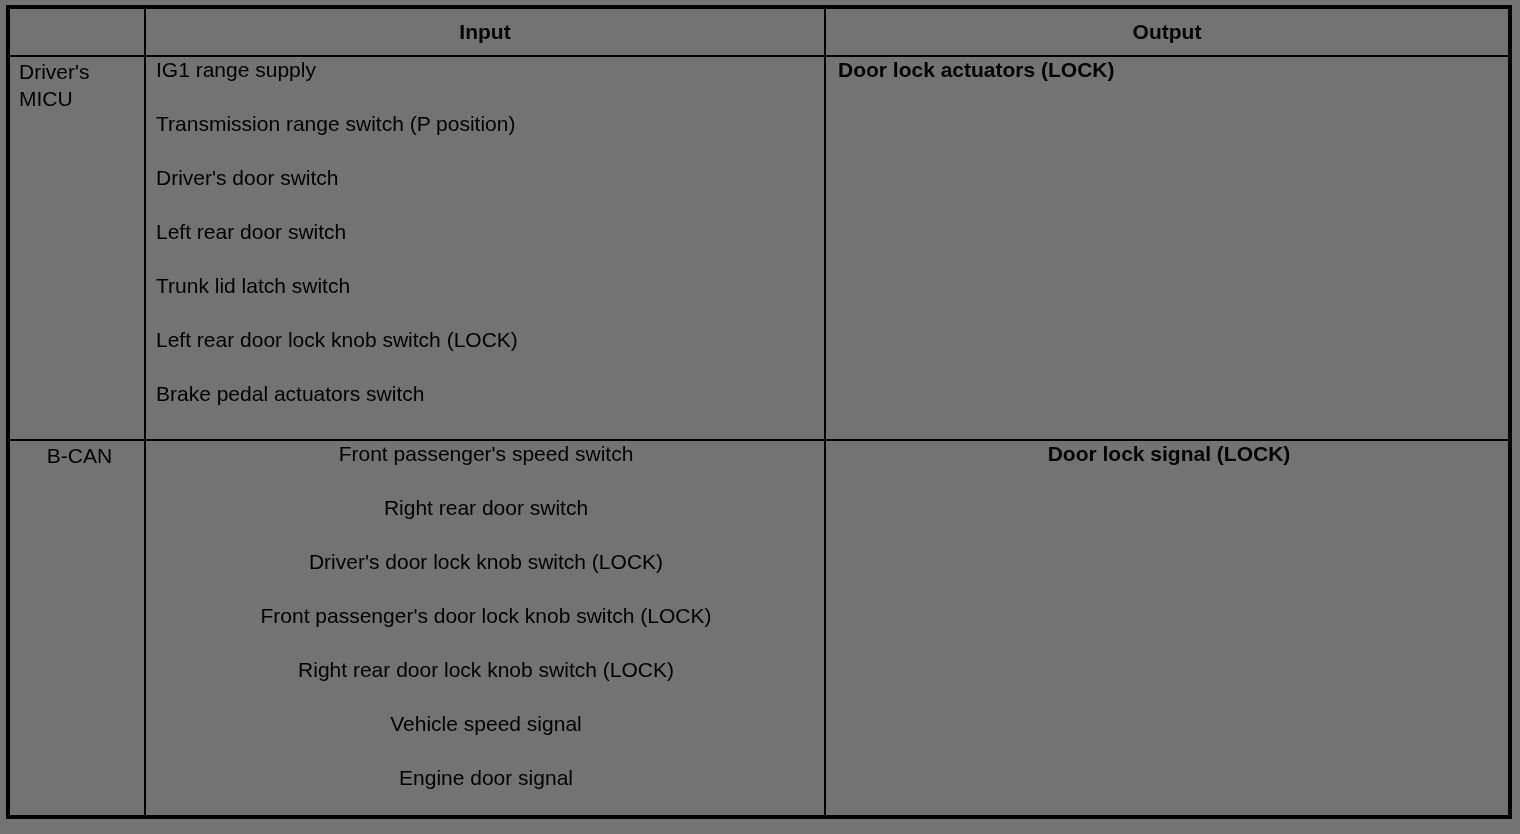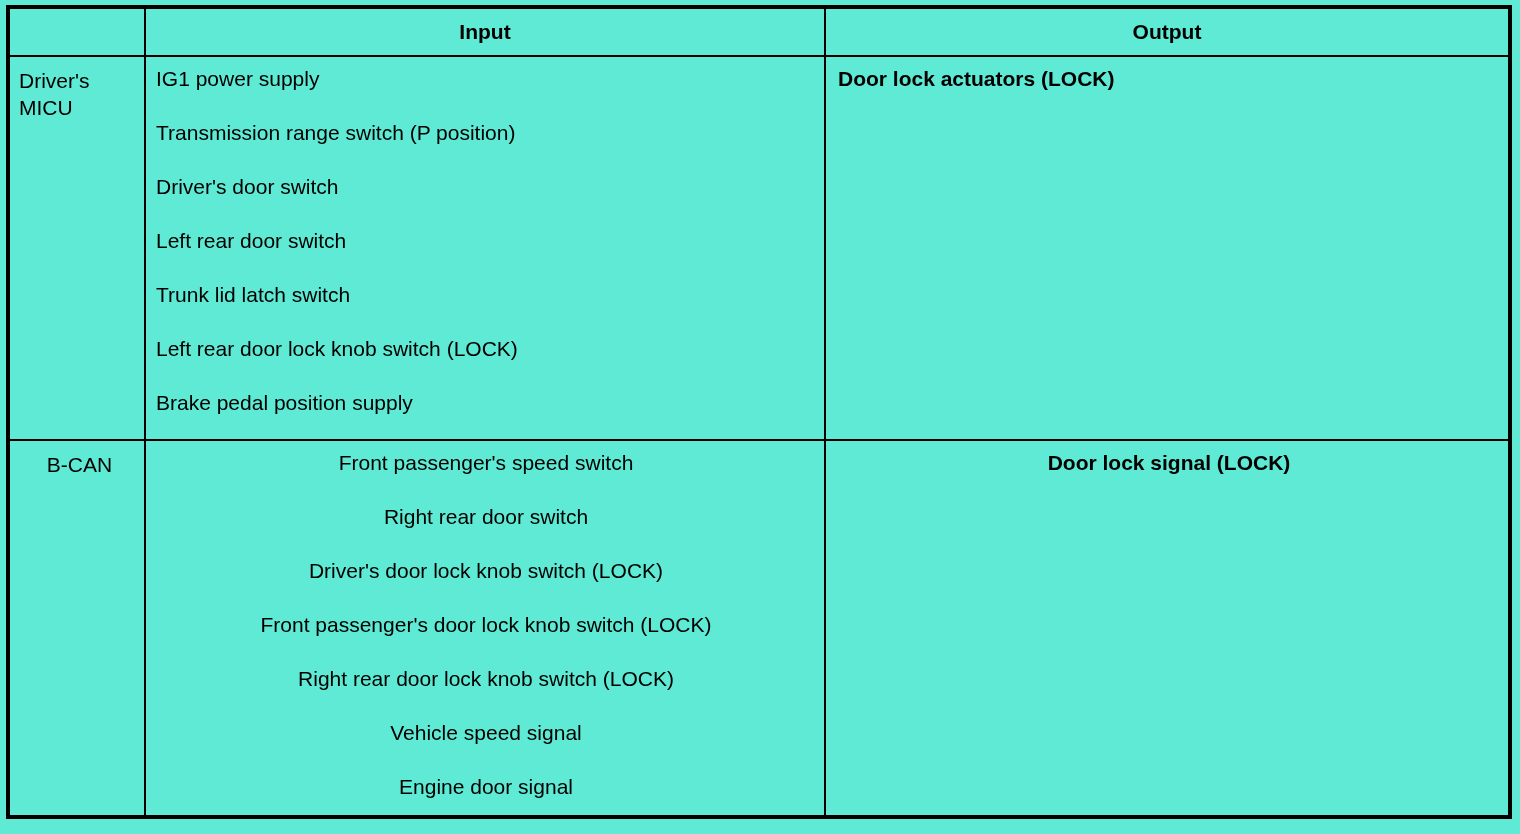--- a/index.html
+++ b/index.html
@@ -9,21 +9,21 @@
     width: 1520px;
     height: 834px;
     overflow: hidden;
     font-family: "Liberation Sans", sans-serif;
     color: #000000;
   }
   .page {
     position: relative;
     width: 1520px;
     height: 834px;
-    background: #5eead4;
+    background: #737373;
   }
   table.io-table {
     position: absolute;
     left: 6px;
     top: 5px;
     width: 1502px;
     border-collapse: collapse;
     table-layout: fixed;
     border: 4px solid #000000;
     font-size: 21px;
@@ -39,21 +39,21 @@
   }
   tr.header-row th {
     font-weight: bold;
     text-align: center;
     vertical-align: middle;
     font-size: 21px;
     padding: 0;
   }
   tr.body-row td {
     vertical-align: top;
-    padding-top: 10px;
+    padding-top: 1px;
     padding-bottom: 0;
   }
   tr.body-row-1 { height: 384px; }
   tr.body-row-2 { height: 377px; text-align: center; }
   td.source-cell {
     padding-left: 9px;
     padding-right: 4px;
     line-height: 27px;
   }
   td.input-cell {
@@ -90,27 +90,27 @@
     </colgroup>
     <tbody>
       <tr class="header-row">
         <th></th>
         <th>Input</th>
         <th>Output</th>
       </tr>
       <tr class="body-row body-row-1">
         <td class="source-cell">Driver's MICU</td>
         <td class="input-cell">
-          <p class="item">IG1 power supply</p>
+          <p class="item">IG1 range supply</p>
           <p class="item">Transmission range switch (P position)</p>
           <p class="item">Driver's door switch</p>
           <p class="item">Left rear door switch</p>
           <p class="item">Trunk lid latch switch</p>
           <p class="item">Left rear door lock knob switch (LOCK)</p>
-          <p class="item">Brake pedal position supply</p>
+          <p class="item">Brake pedal actuators switch</p>
         </td>
         <td class="output-cell">
           <p class="cell-line">Door lock actuators (LOCK)</p>
         </td>
       </tr>
       <tr class="body-row body-row-2">
         <td class="source-cell">B-CAN</td>
         <td class="input-cell">
           <p class="item">Front passenger's speed switch</p>
           <p class="item">Right rear door switch</p>

